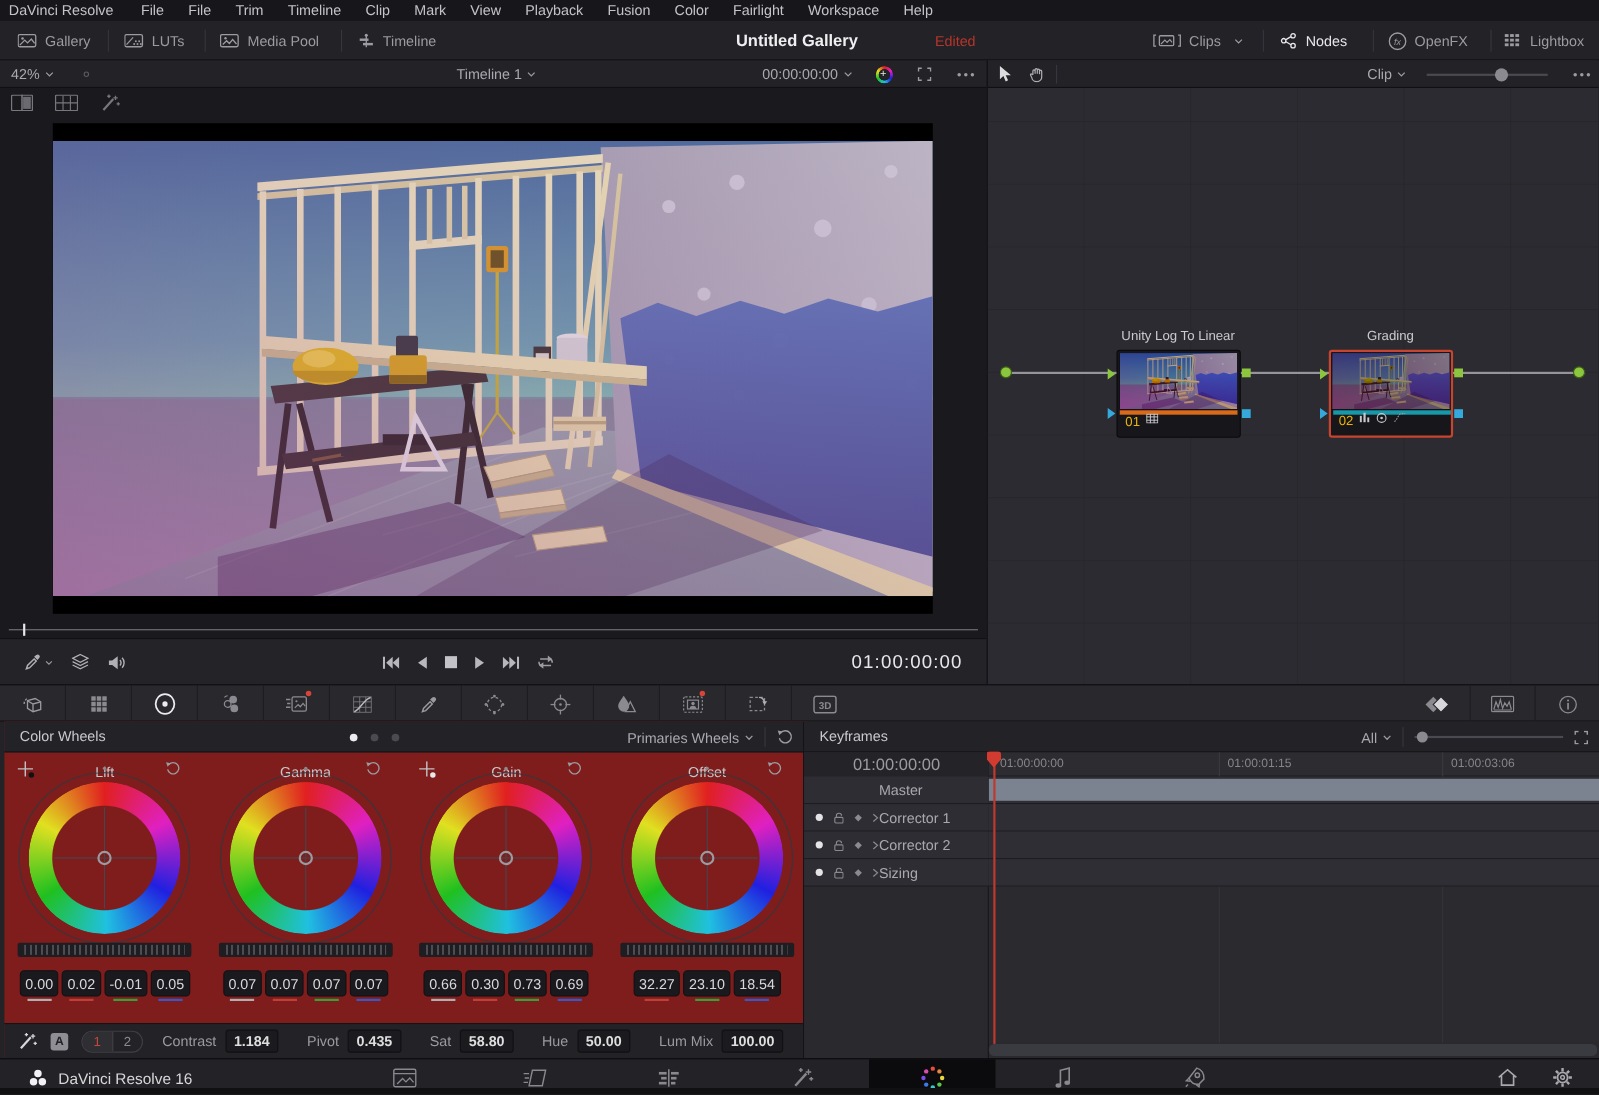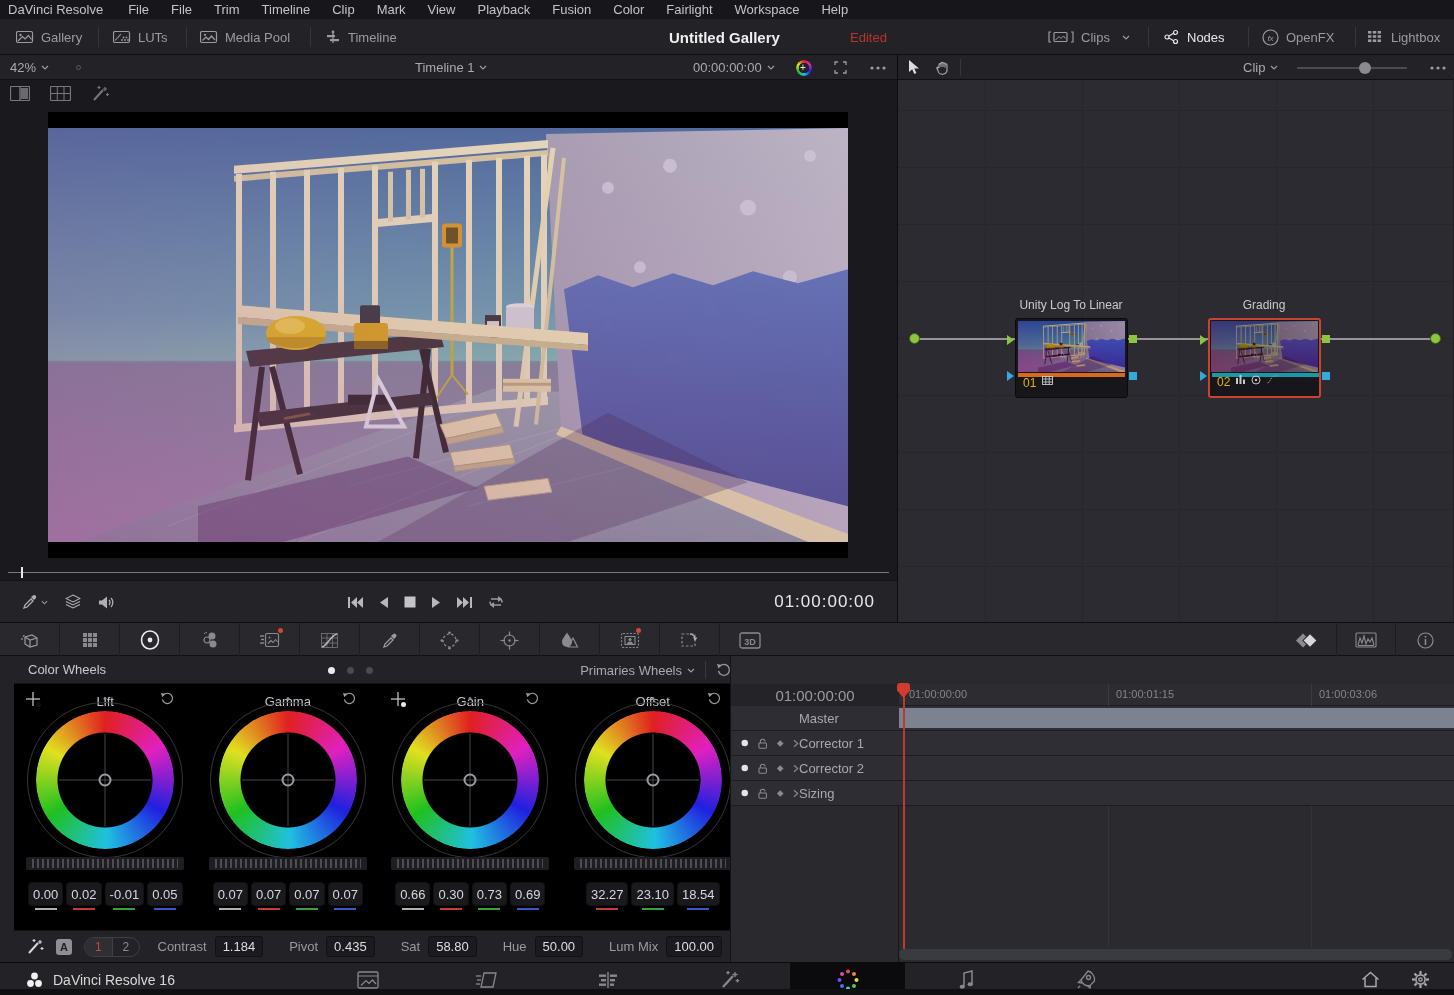--- a/index.html
+++ b/index.html
@@ -63,21 +63,21 @@
 
   
   .palette-bar { position:absolute; left:0; top:622px; width:100%; height:34px; background:#28282d; border-top:1px solid #0e0e10; border-bottom:1px solid #101013; }
   .pal-cell { position:absolute; top:0; width:60px; height:34px; display:flex; align-items:center; justify-content:center; border-right:1px solid #1d1d21; cursor:pointer; }
   .pal-cell.nr { border-right:none; }
   .pal-right { position:absolute; right:0; top:0; height:34px; display:flex; align-items:center; }
   .pal-rcell { width:59px; height:34px; display:flex; align-items:center; justify-content:center; border-left:1px solid #1d1d21; cursor:pointer; }
   .badge { position:absolute; width:5px; height:5px; border-radius:50%; background:#d84438; }
 
   
-  .wheels-panel { position:absolute; left:14px; top:656px; width:730px; height:306px; background:#000000; }
+  .wheels-panel { position:absolute; left:4px; top:656px; width:730px; height:306px; background:#7f1d1d; }
   .kf-panel { position:absolute; left:730px; top:656px; width:724px; height:306px; background:#29292e; border-left:1px solid #141417; }
   .panel-header { position:absolute; left:0; top:0; width:100%; height:28px; background:#222227; border-bottom:1px solid #131316; display:flex; align-items:center; }
   .ph-title { font-size:13px; color:#cacace; padding-left:14px; }
 
   .wheel-dots { position:absolute; left:314px; top:11px; display:flex; gap:12px; align-items:center; }
   .wdot { width:7px; height:7px; border-radius:50%; background:#4a4a50; }
   .wdot.on { background:#ececee; }
   .ph-right { position:absolute; right:0; top:0; height:28px; display:flex; align-items:center; gap:10px; font-size:13px; color:#a9a9af; }
   .vsep { width:1px; height:18px; background:#38383e; }
 
@@ -103,21 +103,21 @@
   .val-under { width:22px; height:2px; margin-top:2px; }
 
   .wheels-footer { position:absolute; left:0; top:274px; width:100%; height:32px; background:#222227; border-top:1px solid #141417; display:flex; align-items:center; }
   .wf-left { display:flex; align-items:center; gap:12px; padding-left:12px; }
   .a-chip { width:16px; height:16px; border-radius:3px; background:#8e8e94; color:#222226; font-size:11px; font-weight:bold; display:flex; align-items:center; justify-content:center; }
   .pill { display:flex; width:56px; height:20px; border:1px solid #3f3f45; border-radius:10px; overflow:hidden; font-size:12px; }
   .pill > div { flex:1; display:flex; align-items:center; justify-content:center; cursor:pointer; }
   .pill .p1 { background:#2e2e33; color:#c8473d; border-right:1px solid #3f3f45; }
   .pill .p2 { color:#8a8a90; }
   .wf-right { margin-left:auto; display:flex; align-items:center; gap:8px; padding-right:22px; font-size:13px; color:#9a9aa0; }
-  .wf-box { background:#1b1b1f; border:1px solid #111114; border-radius:3px; padding:2px 7px; color:#dededf; cursor:text; }
+  .wf-box { background:#1b1b1f; border:1px solid #111114; border-radius:3px; padding:2px 7px; color:#dededf; cursor:text;font-weight:bold; }
   .wf-gap { width:10px; }
 
   
   .kf-body { position:absolute; left:0; top:28px; width:100%; height:278px; }
   .kf-leftcol { position:absolute; left:0; top:0; width:168px; height:100%; background:#29292e; border-right:1px solid #17171a; }
   .kf-tc { position:absolute; left:0; top:0; width:168px; height:22px; display:flex; align-items:center; justify-content:center; font-size:15px; color:#9a9aa0; background:#232328; }
   .kf-row { position:absolute; left:0; width:168px; height:25px; display:flex; align-items:center; font-size:13px; color:#a8a8ae; background:#2d2d33; border-bottom:1px solid #1d1d21; }
   .kf-row .icons { display:flex; align-items:center; gap:9px; padding-left:10px; width:68px; }
   .kf-track-area { position:absolute; left:168px; top:0; right:0; height:100%; }
   .kf-ruler { position:absolute; left:0; top:0; right:0; height:22px; background:#2c2c31; border-bottom:1px solid #1d1d21; font-size:11px; color:#85858b; }
@@ -999,20 +999,43 @@
         <span>Hue</span>
         <span class="wf-box">50.00</span>
         <span class="wf-gap"></span>
         <span>Lum Mix</span>
         <span class="wf-box">100.00</span>
       </div>
     </div>
   </div>
 
   <div class="kf-panel">
+    <div class="panel-header">
+      <span class="ph-title">Keyframes</span>
+      <div class="ph-right">
+        <span style="display:flex;align-items:center">
+          <span>All</span>
+          <svg class="chev" width="8" height="5" viewBox="0 0 8 5">
+              <path d="M1 1 L4 4 L7 1" fill="none" stroke="#9b9ba1" stroke-width="1.2"></path>
+            </svg>
+        </span>
+        <span class="vsep"></span>
+        <span style="position:relative;width:135px;height:28px;display:block">
+          <span style="position:absolute;left:0;right:0;top:13px;height:2px;background:#4a4a50"></span>
+          <span style="position:absolute;left:2px;top:9px;width:10px;height:10px;border-radius:50%;background:#8a8a90"></span>
+        </span>
+        <span class="icon-btn" style="padding-right:10px">
+          <svg width="13" height="13" viewBox="0 0 13 13">
+              <g fill="none" stroke="#9b9ba1" stroke-width="1.3">
+                <path d="M1 4 V1 H4 M9 1 H12 V4 M12 9 V12 H9 M4 12 H1 V9"></path>
+              </g>
+            </svg>
+        </span>
+      </div>
+    </div>
 
     <div class="kf-body">
       <div class="kf-leftcol">
         <div class="kf-tc">01:00:00:00</div>
         <div class="kf-row" style="top:22px">
           <span class="icons"></span>
           <span>Master</span>
         </div>
         <div class="kf-row" style="top:47px">
           <span class="icons">

